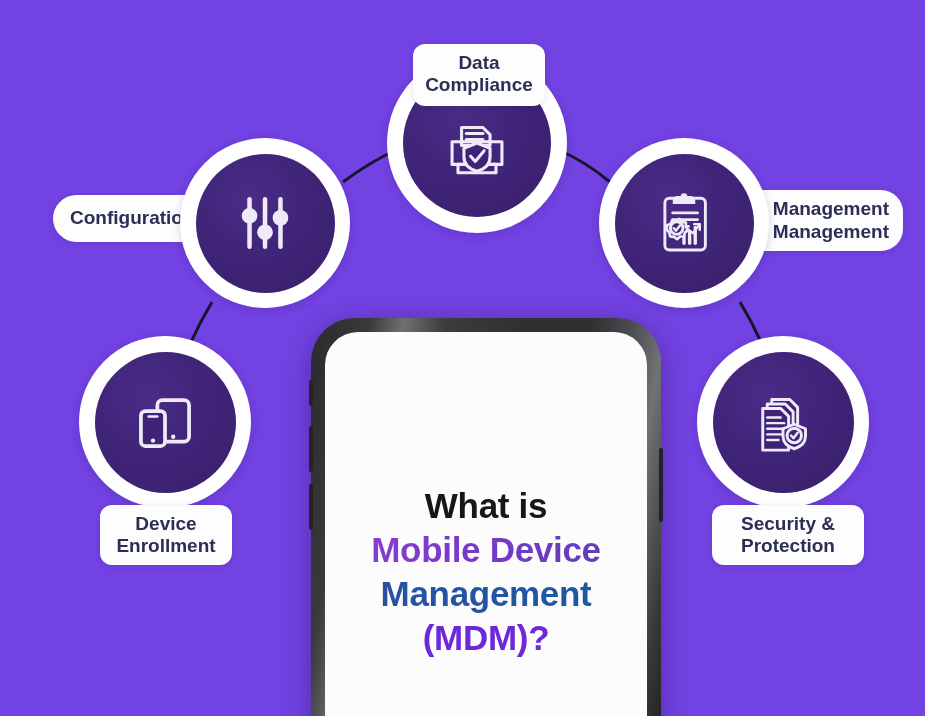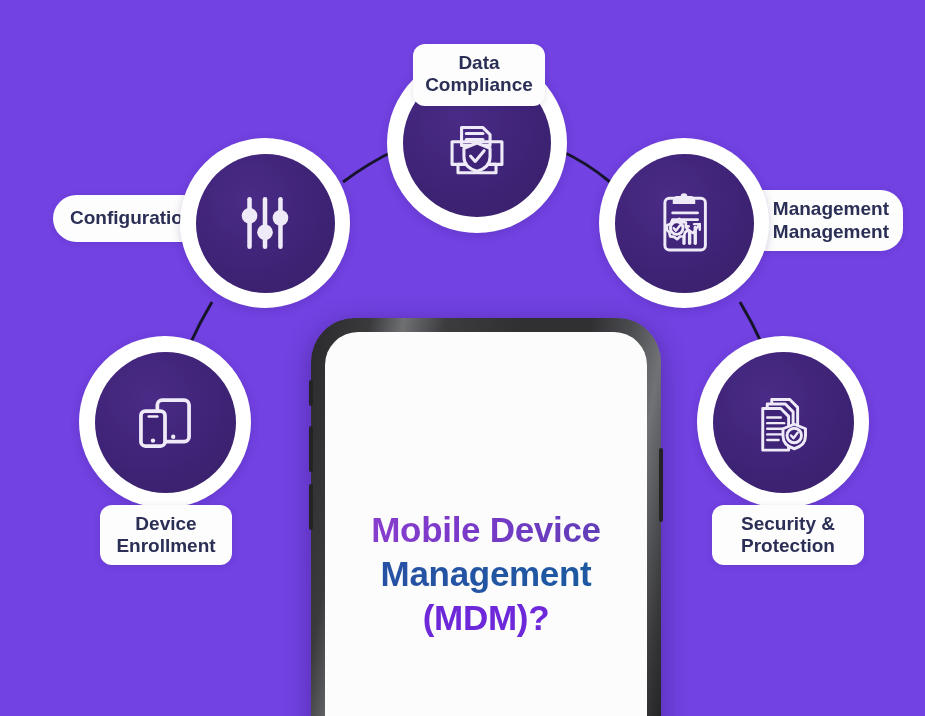--- a/index.html
+++ b/index.html
@@ -144,21 +144,20 @@
     line-height:1.26;
     letter-spacing:-.3px;
     padding:0 10px;
   }
   .line-1 { color:#17171b; }
   .line-2 {
     background:linear-gradient(90deg,#8c3fcf 0%,#7b39c9 40%,#5a3fb4 100%);
     -webkit-background-clip:text;
     background-clip:text;
     color:transparent;
-    margin-top:24px;
     -webkit-text-fill-color:transparent;
   }
   .line-3, .line-4 { color:#6d28d9; }
   .line-3 {
     background:linear-gradient(90deg,#2a4fa5 0%,#1b5aa0 100%);
     -webkit-background-clip:text;
     background-clip:text;
     color:transparent;
     -webkit-text-fill-color:transparent;
   }
@@ -292,20 +291,21 @@
   </div>
 
   <div class="phone">
     <div class="phone-body"></div>
     <div class="phone-btn btn-mute"></div>
     <div class="phone-btn btn-volup"></div>
     <div class="phone-btn btn-voldn"></div>
     <div class="phone-btn btn-power"></div>
     <div class="phone-screen">
       <div class="phone-title">
+        <div class="line-1">What is</div>
         <div class="line-2">Mobile Device</div>
         <div class="line-3">Management</div>
         <div class="line-4">(MDM)?</div>
       </div>
     </div>
   </div>
 
 </div>
 
 </body></html>

